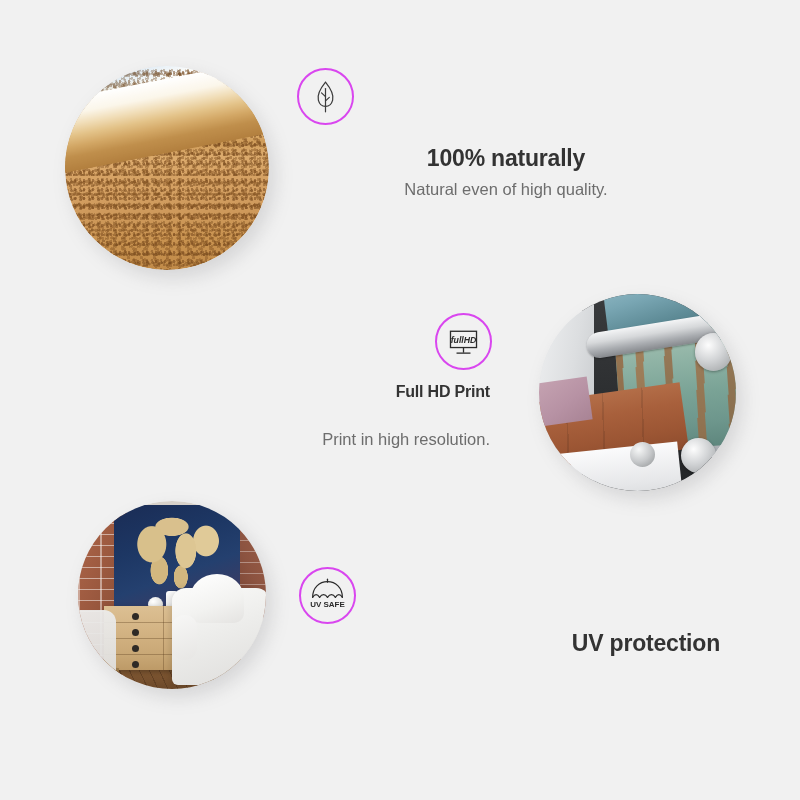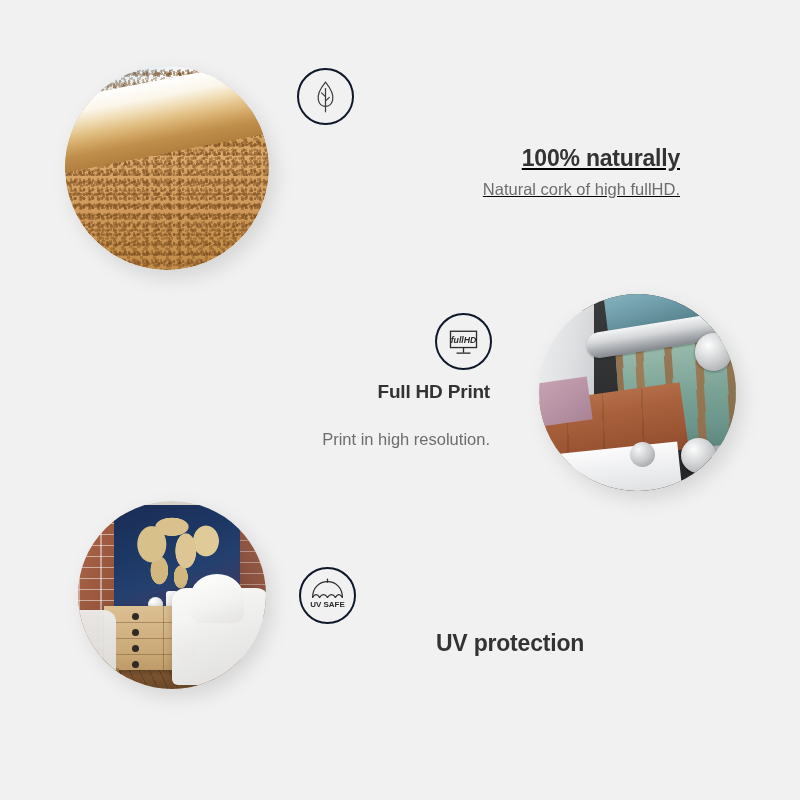--- a/index.html
+++ b/index.html
@@ -252,21 +252,21 @@
   #photo-room .globe {
     position: absolute; left: 37%; top: 51%; width: 8%; height: 8%;
     border-radius: 50%;
     background: radial-gradient(circle at 34% 30%, #ffffff 0%, #e3e3e1 55%, #c9c9c6 100%);
   }
 
   
   .icon-circle {
     position: absolute;
     border-radius: 50%;
-    border: 2px solid #0f172a;
+    border: 2px solid #d946ef;
     box-sizing: border-box;
     background: transparent;
   }
   #icon-leaf    { left: 297px; top: 68px;  width: 57px; height: 57px; }
   #icon-fullhd  { left: 435px; top: 313px; width: 57px; height: 57px; }
   #icon-uv      { left: 299px; top: 567px; width: 57px; height: 57px; }
   .icon-circle svg { display: block; width: 100%; height: 100%; }
 
   
   .feature-text { position: absolute; }
@@ -274,29 +274,29 @@
     font-weight: bold;
     color: #333333;
     letter-spacing: -.2px;
     margin: 0;
   }
   .feature-sub {
     color: #6d6d6d;
     margin: 0;
   }
 
-  #text-natural { left: 300px; top: 143px; width: 380px; text-align: right; text-decoration: underline; }
+  #text-natural { left: 316px; top: 143px; width: 380px; text-align: center; }
   #text-natural .feature-title { font-size: 23px; line-height: 30px; }
   #text-natural .feature-sub   { font-size: 16.5px; line-height: 24px; margin-top: 4px; }
 
   #text-fullhd { left: 200px; top: 377px; width: 290px; text-align: right; }
-  #text-fullhd .feature-title { font-size: 19px; line-height: 30px; }
+  #text-fullhd .feature-title { font-size: 16px; line-height: 30px; }
   #text-fullhd .feature-sub   { font-size: 16.5px; line-height: 24px; margin-top: 20px; }
 
-  #text-uv { left: 300px; top: 628px; width: 420px; text-align: center; }
+  #text-uv { left: 300px; top: 628px; width: 420px; text-align: right; }
   #text-uv .feature-title { font-size: 23px; line-height: 30px; }
   #text-uv .feature-sub   { font-size: 16.5px; line-height: 23px; margin-top: 4px; }
 </style>
 </head>
 <body>
 
 <div id="stage">
 
   <div class="photo" id="photo-cork">
     <div class="inner">
@@ -312,21 +312,21 @@
                  C 32 39.2, 35 37, 36.2 32.4 C 37.5 27.5, 35 21, 28.5 13 Z"></path>
         <line x1="28.5" y1="20" x2="28.5" y2="45"></line>
         <path d="M28.5 28.6 L 24.2 24.6"></path>
         <path d="M28.5 33.2 L 32.6 29.4"></path>
       </g>
     </svg>
   </div>
 
   <div class="feature-text" id="text-natural">
     <p class="feature-title">100% naturally</p>
-    <p class="feature-sub">Natural cork of high fullHD.</p>
+    <p class="feature-sub">Natural even of high quality.</p>
   </div>
 
   <div class="photo" id="photo-printer">
     <div class="inner">
       <div class="body-dark"></div>
       <div class="side-panel"></div>
       <div class="print-top"></div>
       <div class="print-main"></div>
       <div class="roller"></div>
       <div class="wood-sheet"></div>

